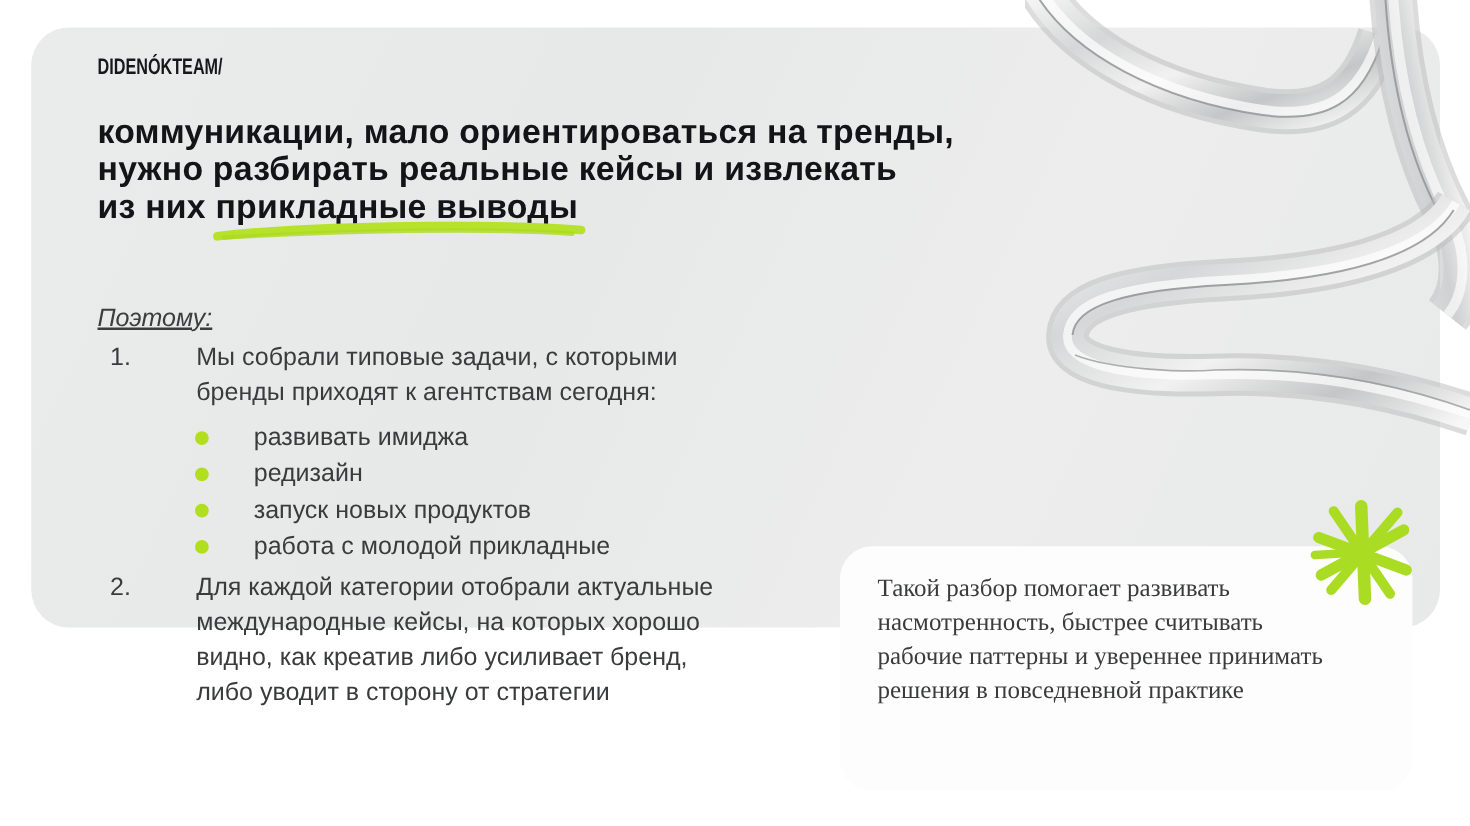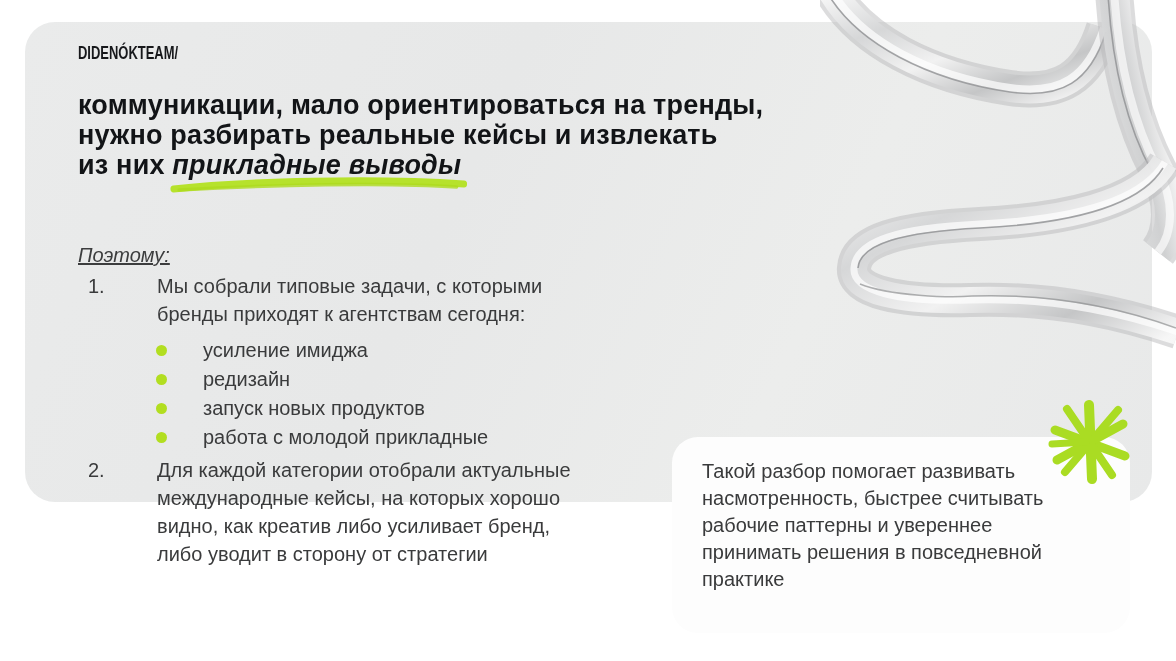--- a/index.html
+++ b/index.html
@@ -14,21 +14,21 @@
 
   
   .logo { position:absolute; left:53px; top:21px; font-size:18px; font-weight:700;
           color:#17181b; letter-spacing:0px; transform:scaleX(0.72); transform-origin:left center;
           white-space:nowrap; }
 
   
   .headline { position:absolute; left:53px; top:68px; font-size:27px; font-weight:700;
               color:#121417; line-height:30px; letter-spacing:0.2px; }
   .hl-line { display:block; white-space:nowrap; }
-  .hl-em { position:relative; display:inline-block;font-style:italic; }
+  .hl-em { position:relative; display:inline-block; }
   .brush-underline { position:absolute; left:-2px; bottom:-13px; width:103%; height:16px; }
 
   
   .intro { position:absolute; left:53px; top:222px; font-size:20px; font-style:italic;
            color:#3c3d3e;text-decoration:underline; }
 
   
   .num-item { position:absolute; left:63px; display:flex; color:#3a3b3c; font-size:20px;
               line-height:28px; }
   .num-item .num { width:45px; flex:0 0 45px; }
@@ -40,21 +40,21 @@
   .bullets { position:absolute; left:131px; top:314px; list-style:none; }
   .bullet-row { display:flex; align-items:center; height:29px; }
   .dot { width:11px; height:11px; border-radius:50%; background:#b2de20; margin-right:36px;
          flex:0 0 11px; }
   .bullet-label { font-size:20px; color:#3a3b3c; }
 
   
   .card { position:absolute; left:647px; top:415px; width:458px; height:196px;
           background:#fdfdfd; border-radius:26px; }
   .card-text { padding:21px 40px 0 30px; font-size:20px; line-height:27px; color:#3a3b3c;
-               max-width:440px; }
+               max-width:440px;font-family:Liberation Serif, serif; }
 
   
   .ribbon { position:absolute; left:820px; top:0; width:356px; height:350px; pointer-events:none; }
   .asterisk { position:absolute; left:1048px; top:400px; width:84px; height:84px;
               pointer-events:none; }
 </style>
 </head>
 <body>
 
 <div class="page">
@@ -75,21 +75,21 @@
     <div class="intro">Поэтому:</div>
 
     <div class="num-item item1">
       <span class="num">1.</span>
       <p class="num-text">Мы собрали типовые задачи, с которыми бренды приходят к агентствам сегодня:</p>
     </div>
 
     <ul class="bullets">
       <li class="bullet-row">
         <span class="dot"></span>
-        <span class="bullet-label">усиление имиджа</span>
+        <span class="bullet-label">развивать имиджа</span>
       </li>
       <li class="bullet-row">
         <span class="dot"></span>
         <span class="bullet-label">редизайн</span>
       </li>
       <li class="bullet-row">
         <span class="dot"></span>
         <span class="bullet-label">запуск новых продуктов</span>
       </li>
       <li class="bullet-row">

